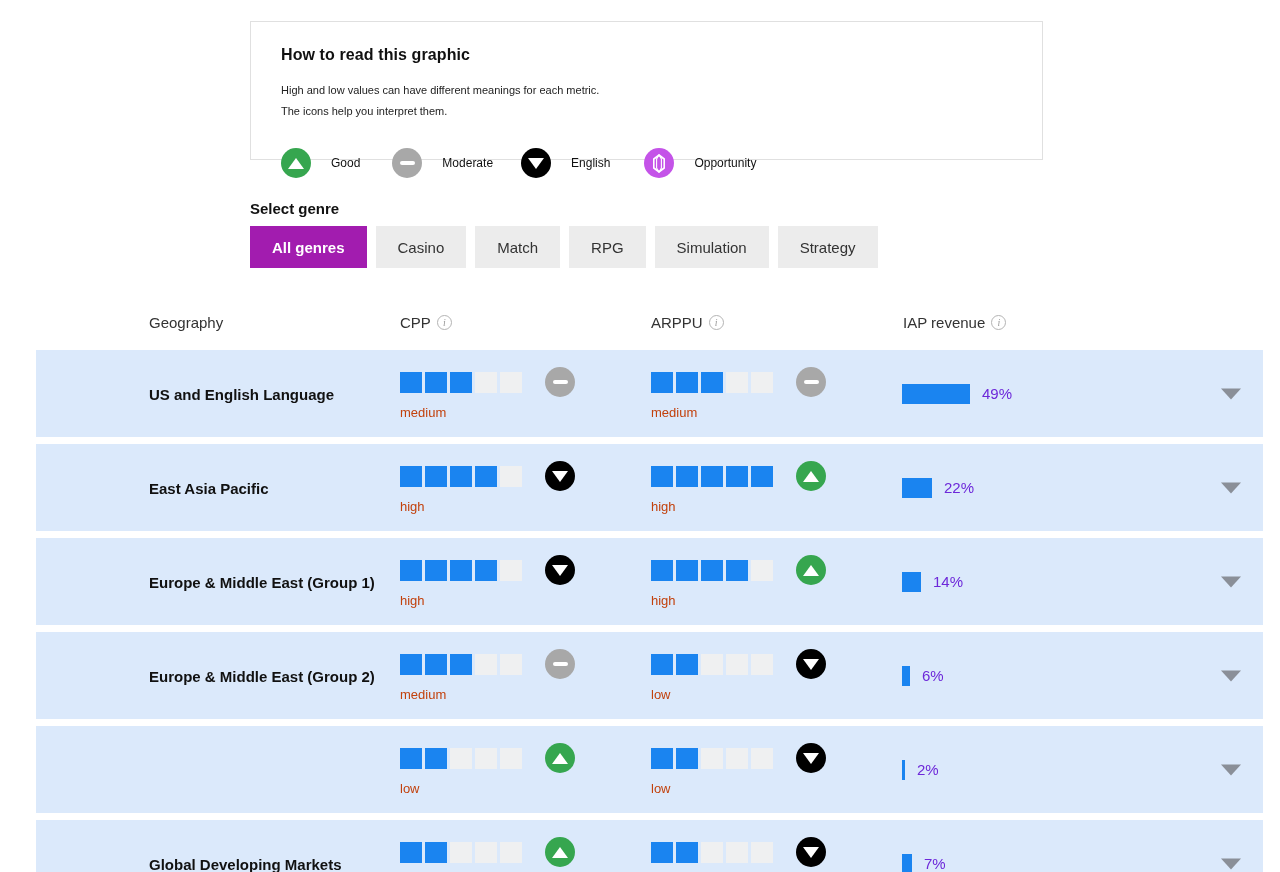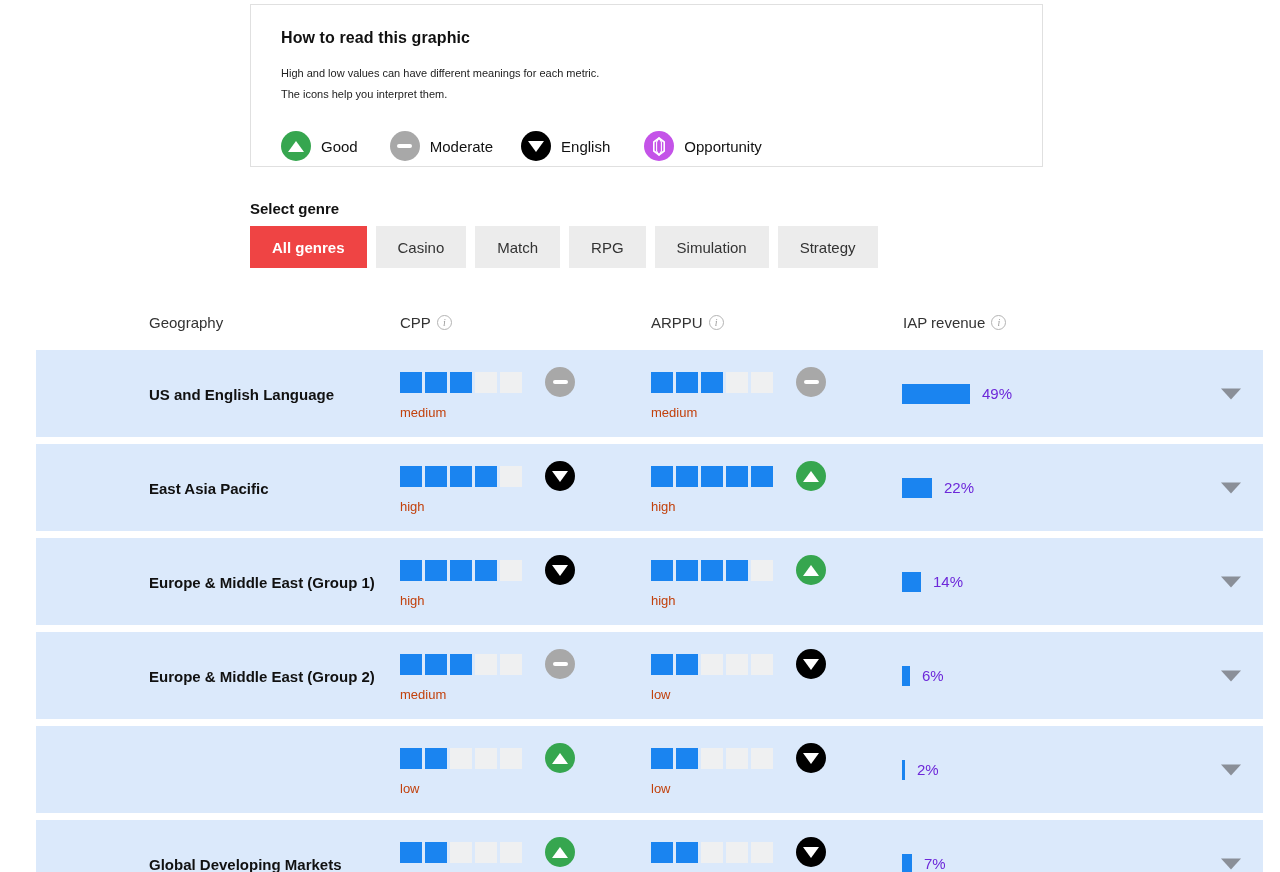--- a/index.html
+++ b/index.html
@@ -8,43 +8,43 @@
     background: #ffffff;
     font-family: "Liberation Sans", sans-serif;
     color: #111111;
     overflow: hidden;
   }
   .page { position: relative; width: 1280px; height: 872px; }
 
   
   .info-card {
     position: absolute;
-    left: 250px; top: 4px;
-    width: 793px; height: 163px;
+    left: 250px; top: 21px;
+    width: 793px; height: 139px;
     border: 1px solid #e0e0e0;
     background: #ffffff;
     padding: 24px 30px 9px 30px;
   }
   .info-title {
     font-size: 16px; font-weight: bold;
     color: #111111; letter-spacing: .1px;
     margin-bottom: 16px;
   }
   .info-line {
     font-size: 11px; color: #222222;
     line-height: 21px;
   }
   .legend-row {
     display: flex; align-items: center;
     margin-top: 26px;
   }
   .legend-item { display: flex; align-items: center; }
   .legend-label {
-    font-size: 15px; color: #111111;
-    margin-left: 10px; white-space: nowrap; text-align: center;
+    font-size: 12px; color: #111111;
+    margin-left: 20px; white-space: nowrap; text-align: center;
   }
   .legend-gap-1 { width: 32px; }
   .legend-gap-2 { width: 28px; }
   .legend-gap-3 { width: 34px; }
 
   .badge { width: 30px; height: 30px; border-radius: 50%;
            display: flex; align-items: center; justify-content: center;
            flex: 0 0 auto; }
   .badge.good      { background: #36a64f; }
   .badge.moderate  { background: #a8a8a8; }
@@ -73,21 +73,21 @@
   }
   .genre-tabs { display: flex; gap: 9px; }
   .genre-tab {
     height: 42px; padding: 0 22px;
     display: flex; align-items: center; justify-content: center;
     background: #ececec; color: #333333;
     font-size: 15px; border: none; cursor: pointer;
     font-family: "Liberation Sans", sans-serif;
   }
   .genre-tab.active {
-    background: #ef4444; color: #ffffff; font-weight: bold;
+    background: #a21caf; color: #ffffff; font-weight: bold;
   }
 
   
   .table { position: absolute; left: 0; top: 305px; width: 1280px; }
   .thead {
     position: relative; height: 45px;
   }
   .th {
     position: absolute; top: 9px;
     font-size: 15px; color: #333333;

